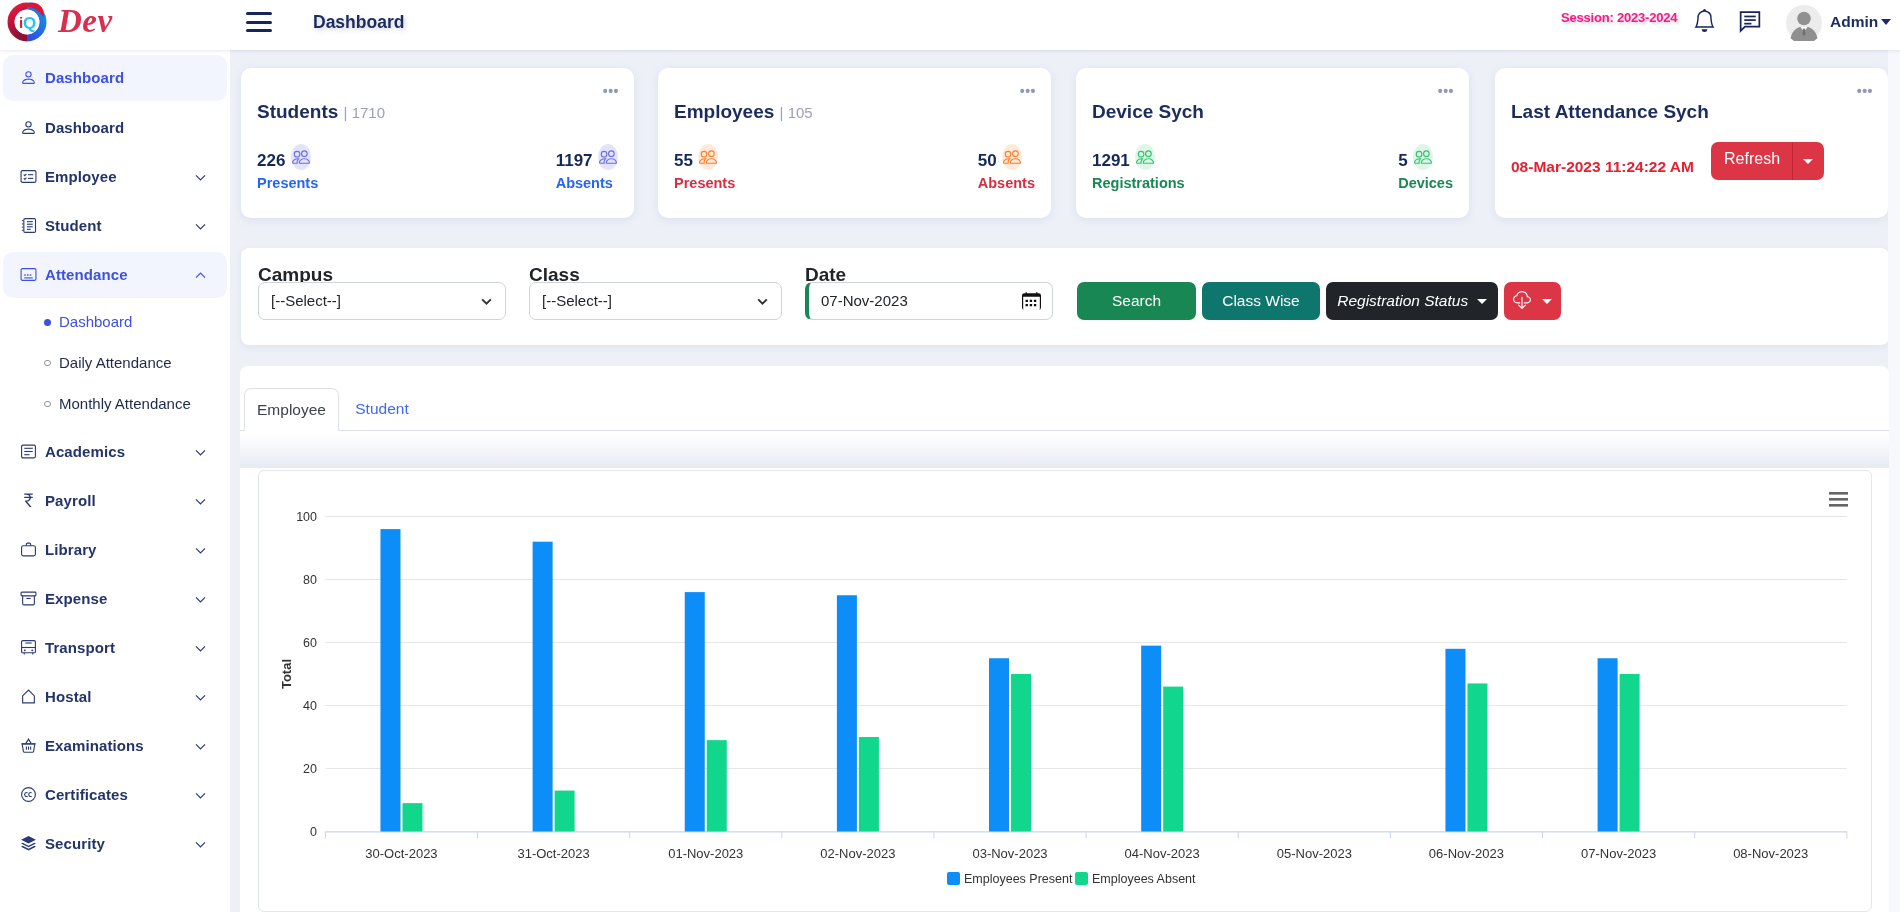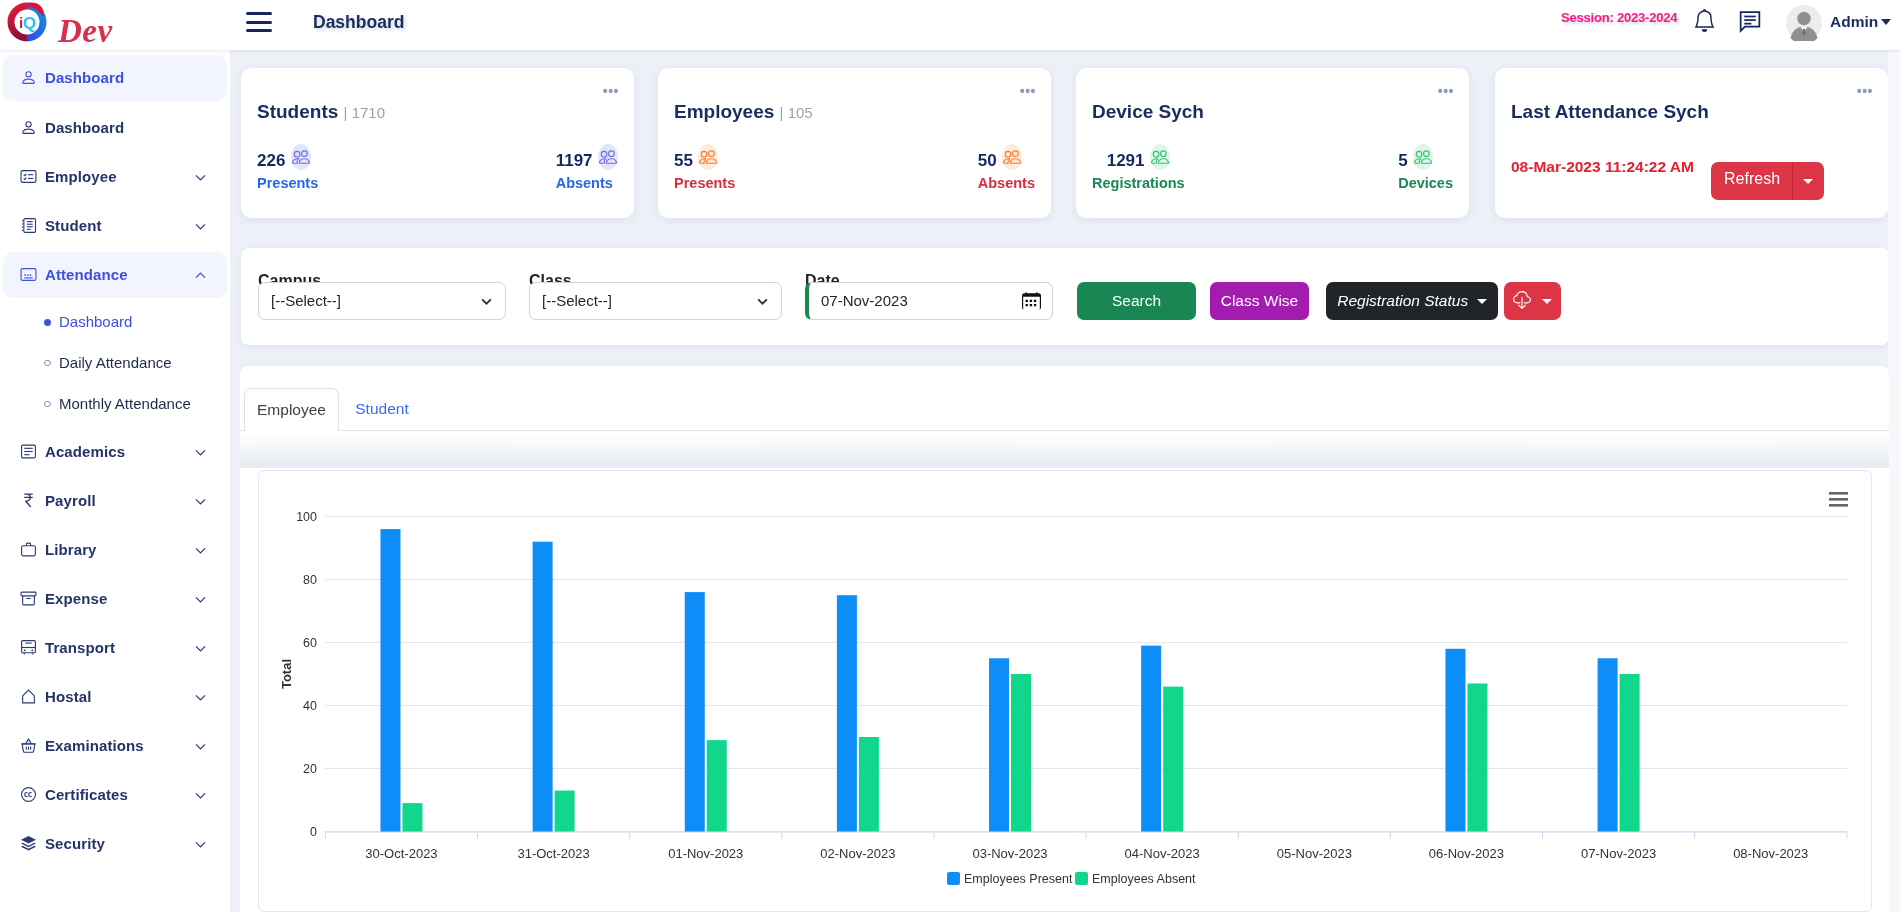--- a/index.html
+++ b/index.html
@@ -2,21 +2,21 @@
 <html><head>
 <meta charset="utf-8">
 <style>
 * { margin:0; padding:0; box-sizing:border-box; }
 html,body { width:1900px; height:912px; overflow:hidden; }
 body { font-family:"Liberation Sans", sans-serif; background:#edf0f7; position:relative; }
 .abs { position:absolute; }
 
 
 #topbar { position:absolute; left:0; top:0; width:1900px; height:50px; background:#fff; box-shadow:0 1px 3px rgba(80,95,140,0.15); z-index:5; }
-#devtxt { position:absolute; left:58px; top:3px; font-family:"Liberation Serif", serif; font-style:italic; font-weight:bold; font-size:33px; color:#d92e4e; letter-spacing:0.5px;margin-top:10px; }
+#devtxt { position:absolute; left:58px; top:3px; font-family:"Liberation Serif", serif; font-style:italic; font-weight:bold; font-size:33px; color:#d92e4e; letter-spacing:0.5px; }
 #burger { position:absolute; left:246px; top:12px; width:26px; height:26px; }
 #burger div { height:3px; background:#17255c; border-radius:2px; margin-bottom:5.5px; }
 #pagetitle { position:absolute; left:313px; top:12px; font-size:17.5px; font-weight:bold; color:#1b2c5e; text-shadow:2px 2px 4px rgba(120,130,155,0.35); }
 #session { position:absolute; left:1561px; top:10px; font-size:13px; font-weight:bold; letter-spacing:-0.2px; color:#fb1788; text-shadow:2px 2px 3px rgba(150,150,160,0.45); }
 #adminname { position:absolute; left:1830px; top:13px; font-size:15.5px; font-weight:bold; color:#1b2c5e; }
 #admincaret { position:absolute; left:1881px; top:19px; width:0; height:0; border-left:5px solid transparent; border-right:5px solid transparent; border-top:6px solid #1b2c5e; }
 
 
 #sidebar { position:absolute; left:0; top:50px; width:230px; height:862px; background:#fff; }
 .mitem { position:absolute; left:0; width:230px; height:46px; }
@@ -38,21 +38,21 @@
 .ctitle { position:absolute; left:16px; top:33px; font-size:19px; font-weight:bold; color:#1b2c5e; }
 .csub { font-size:15px; font-weight:normal; color:#98a1b7; }
 .dots { position:absolute; right:15px; top:15px; color:#8e9bb8; font-size:14px; font-weight:bold; letter-spacing:0.5px; }
 .num { font-size:17px; font-weight:bold; color:#14295a; position:relative; top:5px; }
 .clabel { font-size:14.5px; font-weight:bold; }
 .iconell { display:inline-block; width:20px; height:26px; border-radius:50%; position:relative; vertical-align:middle; margin-left:1px; }
 .iconell svg { position:absolute; left:1px; top:4px; }
 
 
 #filter { position:absolute; left:241px; top:248px; width:1648px; height:97px; background:#fff; border-radius:8px; box-shadow:0 2px 6px rgba(140,155,190,0.15); }
-.flabel { position:absolute; top:24px; font-size:16px; font-weight:bold; color:#212529; }
+.flabel { position:absolute; top:16px; font-size:19px; font-weight:bold; color:#212529; }
 .fselect { position:absolute; top:34px; height:38px; background:#fff; border:1px solid #ced4da; border-radius:7px; font-size:15px; color:#212529; line-height:36px; padding-left:12px; }
 .fchev { position:absolute; right:12px; top:12px; width:13px; height:13px; }
 .btn { position:absolute; top:34px; height:38px; border-radius:7px; color:#fff; font-size:15.5px; text-align:center; line-height:38px; }
 
 
 #tabpanel { position:absolute; left:240px; top:366px; width:1649px; height:546px; background:#fff; border-radius:8px 8px 0 0; }
 #navline { position:absolute; left:0px; top:64px; width:1649px; height:1px; background:#dee2e6; }
 #navshadow { position:absolute; left:0; top:65px; width:1649px; height:37px; background:linear-gradient(to bottom, rgba(237,240,247,0) 10%, #e7ebf2 95%); }
 #tabactive { position:absolute; left:4px; top:22px; width:95px; height:43px; background:#fff; border:1px solid #dee2e6; border-bottom:none; border-radius:7px 7px 0 0; z-index:2; font-size:15.5px; color:#3c4248; text-align:center; line-height:42px; }
 #tabstudent { position:absolute; left:100px; top:22px; width:84px; height:43px; font-size:15.5px; color:#3f68ef; text-align:center; line-height:42px; }
@@ -316,40 +316,40 @@
       <span class="num">50</span>
       <span class="iconell" style="background:#ffe9d9"><svg width="18" height="18" viewBox="0 0 16 16" fill="#fd7e28">
             <path d="M15 14s1 0 1-1-1-4-5-4-5 3-5 4 1 1 1 1zm-7.978-1L7 12.996c.001-.264.167-1.03.76-1.72C8.312 10.629 9.282 10 11 10c1.717 0 2.687.63 3.24 1.276.593.69.758 1.457.76 1.72l-.008.002-.014.002zM11 7a2 2 0 1 0 0-4 2 2 0 0 0 0 4m3-2a3 3 0 1 1-6 0 3 3 0 0 1 6 0M6.936 9.28a6 6 0 0 0-1.23-.247A7 7 0 0 0 5 9c-4 0-5 3-5 4q0 1 1 1h4.216A2.24 2.24 0 0 1 5 13c0-1.01.377-2.042 1.09-2.904.243-.294.526-.569.846-.816M4.92 10A5.5 5.5 0 0 0 4 13H1c0-.26.164-1.03.76-1.724.545-.636 1.492-1.256 3.16-1.275ZM1.5 5.5a3 3 0 1 1 6 0 3 3 0 0 1-6 0m3-2a2 2 0 1 0 0 4 2 2 0 0 0 0-4"></path>
           </svg></span>
       <div class="clabel" style="color:#d62e41; margin-top:5px;">Absents</div>
     </div>
   </div>
     <div class="card" style="left:1076px; top:68px; width:393px; height:150px;">
     <div class="dots">•••</div>
     <div class="ctitle">Device Sych</div>
-    <div class="abs" style="left:16px; top:76px;text-align:center;">
+    <div class="abs" style="left:16px; top:76px;">
       <span class="num">1291</span>
       <span class="iconell" style="background:#def5e8"><svg width="18" height="18" viewBox="0 0 16 16" fill="#2fc56f">
             <path d="M15 14s1 0 1-1-1-4-5-4-5 3-5 4 1 1 1 1zm-7.978-1L7 12.996c.001-.264.167-1.03.76-1.72C8.312 10.629 9.282 10 11 10c1.717 0 2.687.63 3.24 1.276.593.69.758 1.457.76 1.72l-.008.002-.014.002zM11 7a2 2 0 1 0 0-4 2 2 0 0 0 0 4m3-2a3 3 0 1 1-6 0 3 3 0 0 1 6 0M6.936 9.28a6 6 0 0 0-1.23-.247A7 7 0 0 0 5 9c-4 0-5 3-5 4q0 1 1 1h4.216A2.24 2.24 0 0 1 5 13c0-1.01.377-2.042 1.09-2.904.243-.294.526-.569.846-.816M4.92 10A5.5 5.5 0 0 0 4 13H1c0-.26.164-1.03.76-1.724.545-.636 1.492-1.256 3.16-1.275ZM1.5 5.5a3 3 0 1 1 6 0 3 3 0 0 1-6 0m3-2a2 2 0 1 0 0 4 2 2 0 0 0 0-4"></path>
           </svg></span>
       <div class="clabel" style="color:#198754; margin-top:5px;">Registrations</div>
     </div>
     <div class="abs" style="right:16px; top:76px;">
       <span class="num">5</span>
       <span class="iconell" style="background:#def5e8"><svg width="18" height="18" viewBox="0 0 16 16" fill="#2fc56f">
             <path d="M15 14s1 0 1-1-1-4-5-4-5 3-5 4 1 1 1 1zm-7.978-1L7 12.996c.001-.264.167-1.03.76-1.72C8.312 10.629 9.282 10 11 10c1.717 0 2.687.63 3.24 1.276.593.69.758 1.457.76 1.72l-.008.002-.014.002zM11 7a2 2 0 1 0 0-4 2 2 0 0 0 0 4m3-2a3 3 0 1 1-6 0 3 3 0 0 1 6 0M6.936 9.28a6 6 0 0 0-1.23-.247A7 7 0 0 0 5 9c-4 0-5 3-5 4q0 1 1 1h4.216A2.24 2.24 0 0 1 5 13c0-1.01.377-2.042 1.09-2.904.243-.294.526-.569.846-.816M4.92 10A5.5 5.5 0 0 0 4 13H1c0-.26.164-1.03.76-1.724.545-.636 1.492-1.256 3.16-1.275ZM1.5 5.5a3 3 0 1 1 6 0 3 3 0 0 1-6 0m3-2a2 2 0 1 0 0 4 2 2 0 0 0 0-4"></path>
           </svg></span>
       <div class="clabel" style="color:#198754; margin-top:5px;text-align:right;">Devices</div>
     </div>
   </div>
     <div class="card" style="left:1495px; top:68px; width:393px; height:150px;">
   <div class="dots">•••</div>
   <div class="ctitle">Last Attendance Sych</div>
   <div class="abs" style="left:16px; top:90px; font-size:15.5px; font-weight:bold; color:#e52030;">08-Mar-2023 11:24:22 AM</div>
-  <div class="abs" style="left:216px; top:94px; width:113px; height:38px; background:#dc3545; border-radius:7px;">
+  <div class="abs" style="left:216px; top:74px; width:113px; height:38px; background:#dc3545; border-radius:7px;">
     <span style="position:absolute; left:13px; top:8px; color:#fff; font-size:16px;">Refresh</span>
     <span style="position:absolute; right:31px; top:0; width:1px; height:38px; background:#c02636;"></span>
     <span style="position:absolute; right:11px; top:17px; width:0; height:0; border-left:5px solid transparent; border-right:5px solid transparent; border-top:5px solid #fff;"></span>
   </div>
 </div>
   </div>
 
 <div id="filter">
   <div class="flabel" style="left:17px">Campus</div>
   <div class="flabel" style="left:288px">Class</div>
@@ -363,21 +363,21 @@
     <svg class="fchev" viewBox="0 0 12 12" fill="none" stroke="#333" stroke-width="1.8">
         <path d="M2 4 l4 4 l4-4"></path>
       </svg>
   </div>
   <div class="fselect" style="left:564px; width:248px; border-left:4px solid #198754;">07-Nov-2023
     <svg class="abs" style="right:11px;top:9px" width="19" height="19" viewBox="0 0 16 16" fill="#111">
       <path d="M4 .5a.5.5 0 0 0-1 0V1H2a2 2 0 0 0-2 2v10a2 2 0 0 0 2 2h12a2 2 0 0 0 2-2V3a2 2 0 0 0-2-2h-1V.5a.5.5 0 0 0-1 0V1H4zM1 4h14v10a1 1 0 0 1-1 1H2a1 1 0 0 1-1-1zm2 2.5 h2v2H3zm3.5 0h2v2h-2zm3.5 0h2v2H10zM3 10h2v2H3zm3.5 0h2v2h-2zm3.5 0h2v2h-2z"></path>
     </svg>
   </div>
   <div class="btn" style="left:836px; width:119px; background:#198754;">Search</div>
-  <div class="btn" style="left:961px; width:99px; background:#a21caf;margin-left:8px;">Class Wise</div>
+  <div class="btn" style="left:961px; width:118px; background:#0f766e;">Class Wise</div>
   <div class="btn" style="left:1085px; width:172px; background:#212529; font-style:italic;">Registration Status &nbsp;<span style="display:inline-block;width:0;height:0;border-left:5px solid transparent;border-right:5px solid transparent;border-top:5px solid #fff;vertical-align:middle;font-style:normal"></span></div>
   <div class="btn" style="left:1263px; width:57px; background:#dc3545;">
     <svg style="vertical-align:middle;margin-top:-3px" width="18" height="18" viewBox="0 0 16 16" fill="#fff">
       <path d="M4.406 1.342A5.53 5.53 0 0 1 8 0c2.69 0 4.923 2 5.166 4.579C14.758 4.804 16 6.137 16 7.773 16 9.569 14.502 11 12.687 11H10a.5.5 0 0 1 0-1h2.688C13.979 10 15 8.988 15 7.773c0-1.216-1.02-2.228-2.313-2.228h-.5v-.5C12.188 2.825 10.328 1 8 1a4.53 4.53 0 0 0-2.941 1.1c-.757.652-1.153 1.438-1.153 2.055v.448l-.445.049C2.064 4.805 1 5.952 1 7.318 1 8.785 2.23 10 3.781 10H6a.5.5 0 0 1 0 1H3.781C1.708 11 0 9.366 0 7.318c0-1.763 1.266-3.223 2.942-3.593.143-.863.698-1.723 1.464-2.383"></path>
       <path d="M7.646 15.854a.5.5 0 0 0 .708 0l3-3a.5.5 0 0 0-.708-.708L8.5 14.293V5.5a.5.5 0 0 0-1 0v8.793l-2.146-2.147a.5.5 0 0 0-.708.708z"></path>
     </svg>
     <span style="display:inline-block;width:0;height:0;border-left:5px solid transparent;border-right:5px solid transparent;border-top:5px solid #fff;vertical-align:middle;margin-left:6px"></span>
   </div>
 </div>
 

